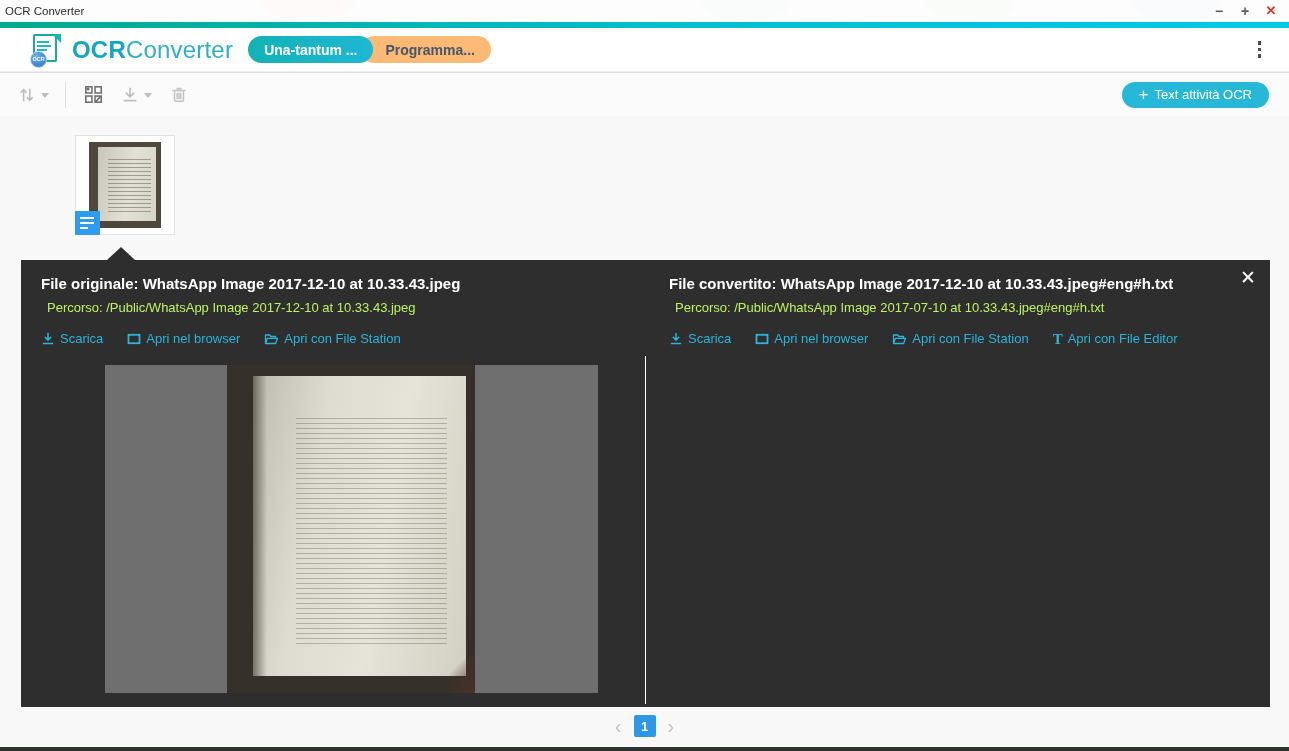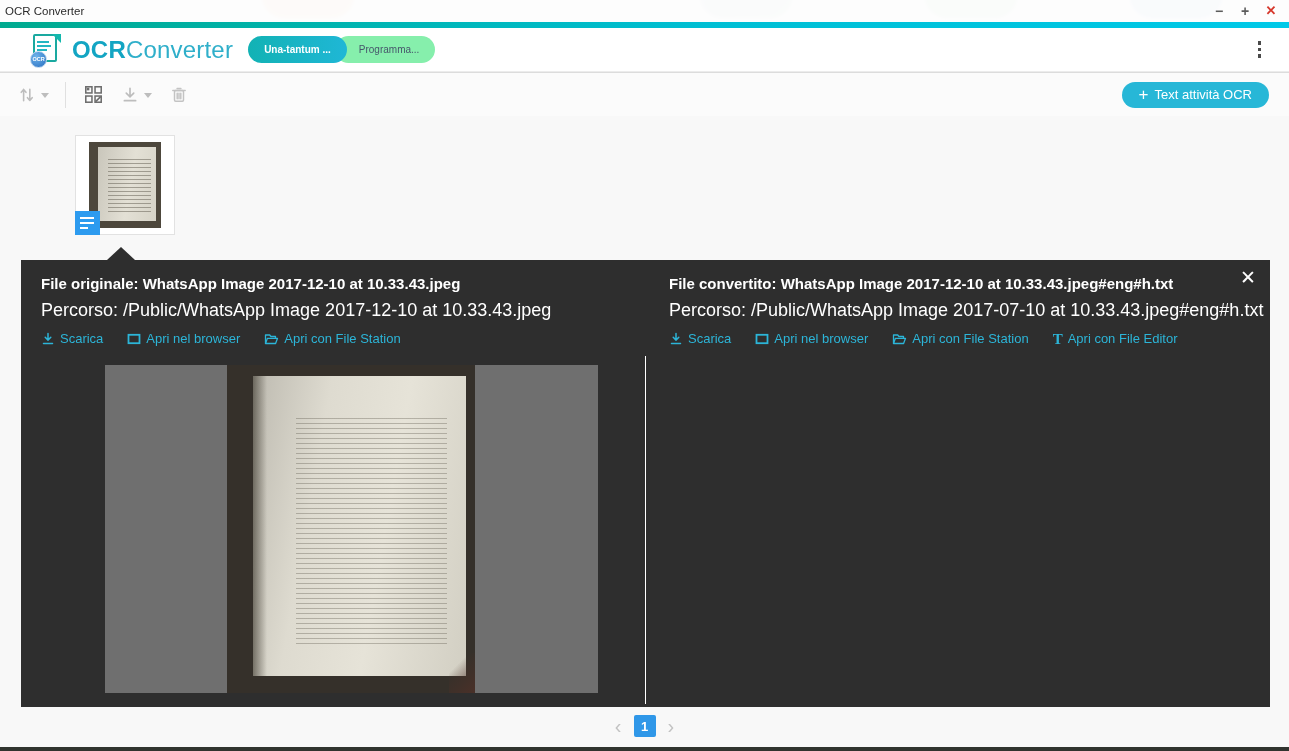--- a/index.html
+++ b/index.html
@@ -41,24 +41,24 @@
   .logo .tline.b{ top:11px; width:14px; }
   .logo .tline.c{ top:15px; width:10px; }
   .logo .badge { position:absolute; left:-1px; bottom:-2px; width:17px; height:17px; border-radius:50%;
                  background:radial-gradient(circle at 35% 30%,#6db3ea,#2a6fc2);
                  border:1.5px solid #bcd6ef; color:#fff; font-size:5.5px; font-weight:700;
                  display:flex; align-items:center; justify-content:center; }
   .brand { margin-left:11px; font-size:24px; letter-spacing:.2px; white-space:nowrap; }
   .brand .bold { color:#13a5c3; font-weight:700; }
   .brand .light { color:#2fafca; font-weight:400; }
   .tabs { display:flex; margin-left:15px; height:27px; }
-  .tab { height:27px; display:flex; align-items:center; padding:0 16px; font-size:10px;
+  .tab { height:27px; display:flex; align-items:center; padding:0 16px; font-size:14px;
          border-radius:14px; cursor:pointer; white-space:nowrap; }
   .tab.active { background:linear-gradient(90deg,#12b2b4,#1fb7d6); color:#fff; font-weight:700; z-index:2; }
-  .tab.inactive { background:#86efac; color:#46566b; margin-left:-12px; padding-left:24px; z-index:1; }
+  .tab.inactive { background:#fdba74; color:#46566b; margin-left:-12px; padding-left:24px; z-index:1;font-weight:bold; }
   .kebab { margin-left:auto; margin-right:28px; display:flex; flex-direction:column; gap:3px; cursor:pointer; }
   .kebab i { width:3.5px; height:3.5px; background:#4a4a4a; display:block; }
 
   
   .toolbar { position:absolute; left:0; top:72px; width:100%; height:44px; background:#fbfbfb;
              border-top:1px solid #dcdcdc; z-index:4; display:flex; align-items:center; }
   .tool { display:flex; align-items:center; margin-left:18px; cursor:default; }
   .tool svg { display:block; }
   .caret { width:0; height:0; border-left:4px solid transparent; border-right:4px solid transparent;
            border-top:5px solid #bdbdbd; margin-left:5px; margin-top:2px; }
@@ -89,21 +89,21 @@
            z-index:6; color:#fff; }
   .panel .arrow { position:absolute; left:86px; top:-13px; width:0; height:0;
                   border-left:14px solid transparent; border-right:14px solid transparent;
                   border-bottom:13px solid #2e2e2e; }
   .panel-close { position:absolute; right:14px; top:6px; font-size:19px; color:#fff; cursor:pointer;
                  font-weight:400; z-index:9; }
   .pcol { position:absolute; top:0; }
   .pcol.left  { left:20px;  width:600px; }
   .pcol.right { left:648px; width:580px; }
   .ptitle { position:absolute; top:15px; left:0; font-size:15px; font-weight:700; color:#fff; white-space:nowrap; }
-  .ppath  { position:absolute; top:40px; left:0; font-size:18px; color:#ffffff; white-space:nowrap; }
+  .ppath  { position:absolute; top:40px; left:6px; font-size:13px; color:#bef264; white-space:nowrap; }
   .plinks { position:absolute; top:71px; left:0; display:flex; gap:24px; white-space:nowrap; }
   .plink { display:flex; align-items:center; gap:5px; color:#2cb5d8; font-size:13px; cursor:pointer;
            text-decoration:none; }
   .plink svg { display:block; }
   .plink .tglyph { font-family:"Liberation Serif", serif; font-weight:700; font-size:15px; line-height:14px; }
   .pdivider { position:absolute; left:624px; top:96px; width:1px; height:348px; background:#ffffff; }
 
   
   .viewer { position:absolute; left:64px; top:105px; width:493px; height:328px; background:#6f6f6f;
             overflow:hidden; }

